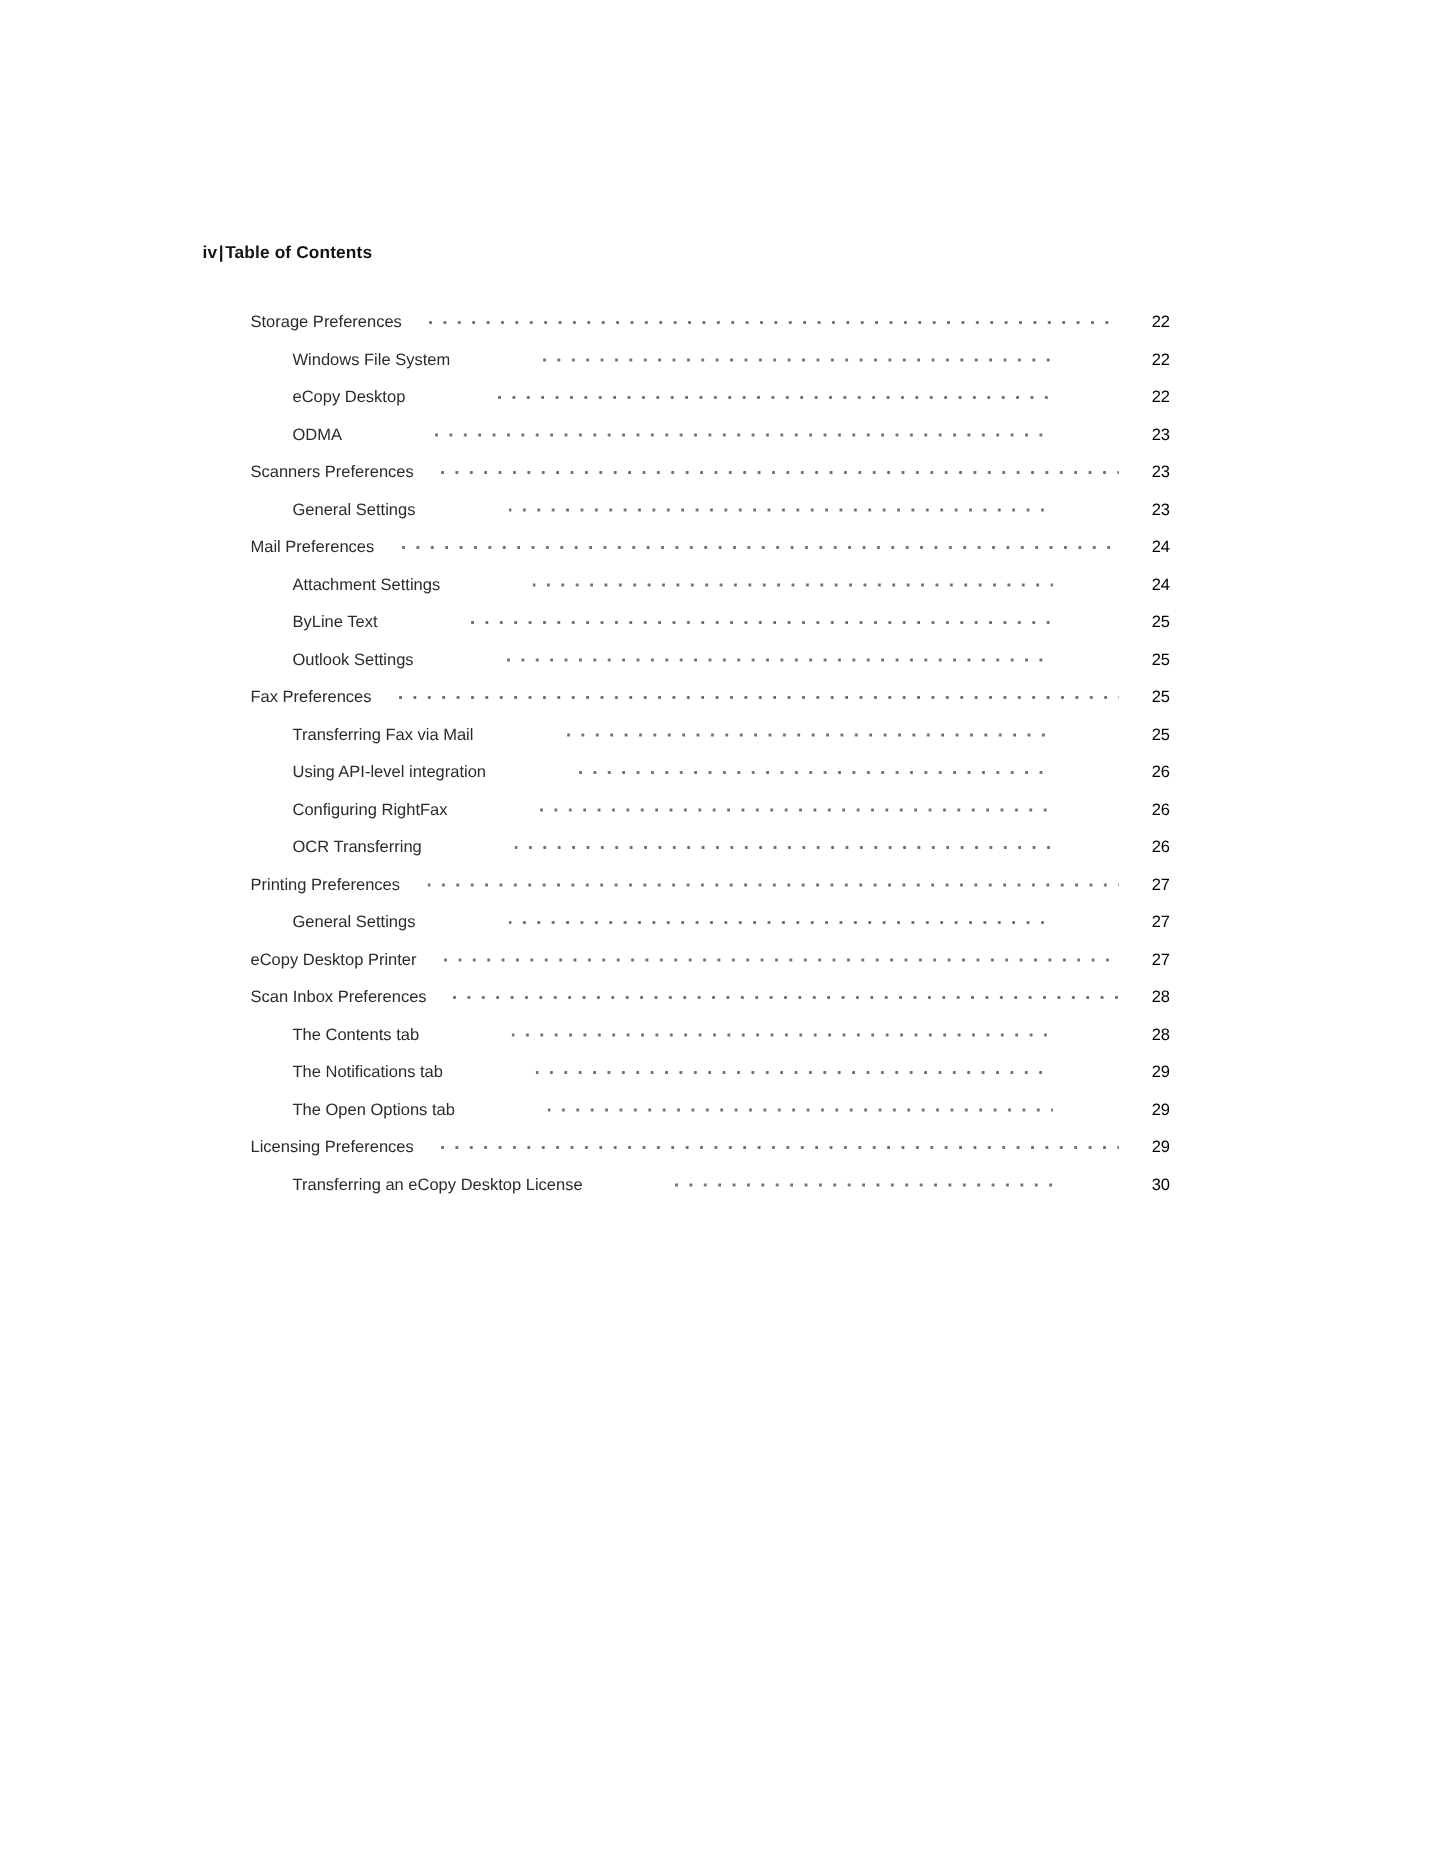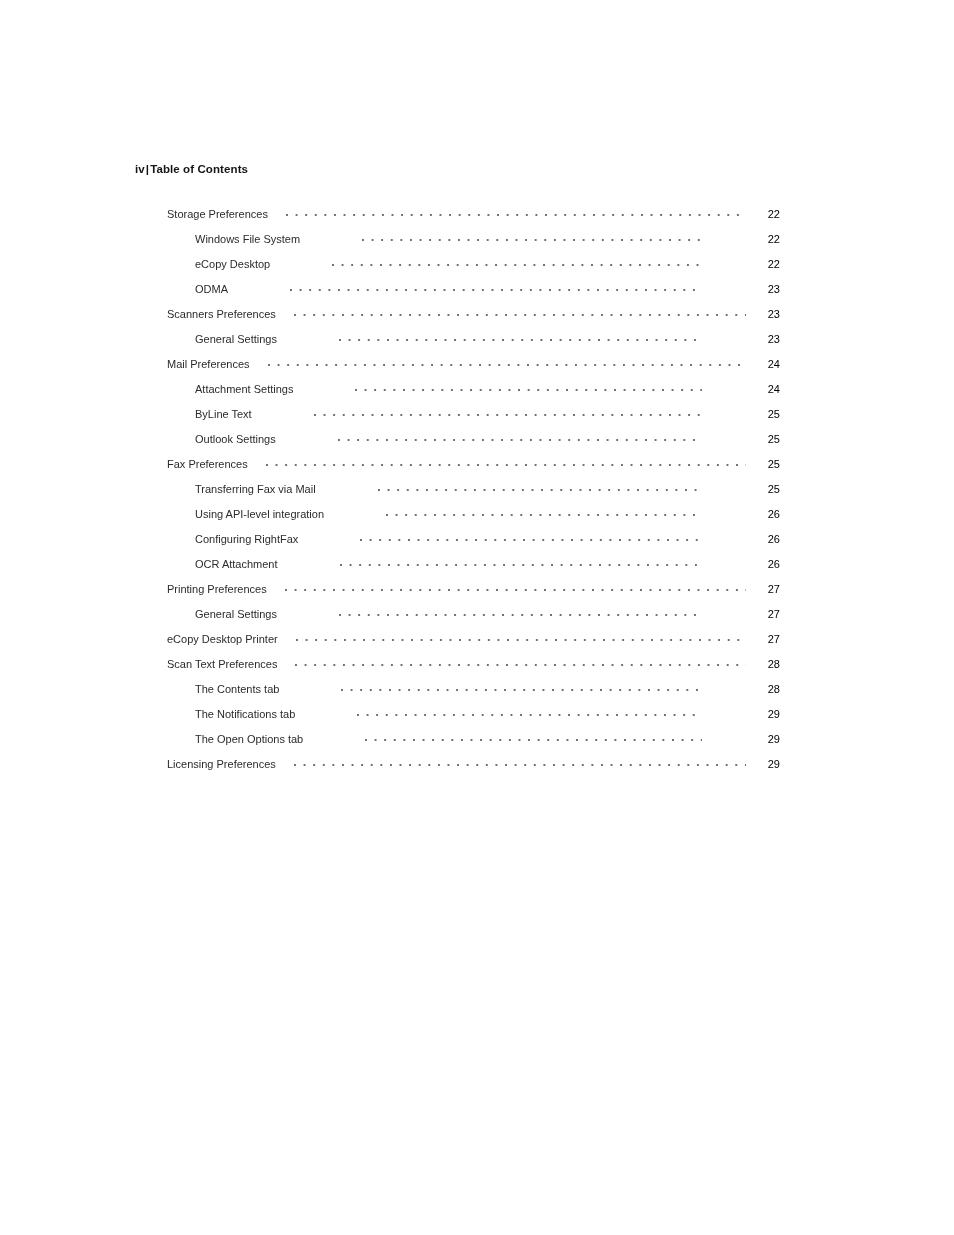--- a/index.html
+++ b/index.html
@@ -164,41 +164,41 @@
         <span class="entry-title">Using API-level integration</span>
         <span class="leader"></span>
         <span class="entry-page">26</span>
       </div>
       <div class="toc-entry level-2">
         <span class="entry-title">Configuring RightFax</span>
         <span class="leader"></span>
         <span class="entry-page">26</span>
       </div>
       <div class="toc-entry level-2">
-        <span class="entry-title">OCR Attachment</span>
+        <span class="entry-title">OCR Transferring</span>
         <span class="leader"></span>
         <span class="entry-page">26</span>
       </div>
       <div class="toc-entry level-1">
         <span class="entry-title">Printing Preferences</span>
         <span class="leader"></span>
         <span class="entry-page">27</span>
       </div>
       <div class="toc-entry level-2">
         <span class="entry-title">General Settings</span>
         <span class="leader"></span>
         <span class="entry-page">27</span>
       </div>
       <div class="toc-entry level-1">
         <span class="entry-title">eCopy Desktop Printer</span>
         <span class="leader"></span>
         <span class="entry-page">27</span>
       </div>
       <div class="toc-entry level-1">
-        <span class="entry-title">Scan Text Preferences</span>
+        <span class="entry-title">Scan Inbox Preferences</span>
         <span class="leader"></span>
         <span class="entry-page">28</span>
       </div>
       <div class="toc-entry level-2">
         <span class="entry-title">The Contents tab</span>
         <span class="leader"></span>
         <span class="entry-page">28</span>
       </div>
       <div class="toc-entry level-2">
         <span class="entry-title">The Notifications tab</span>
@@ -208,15 +208,20 @@
       <div class="toc-entry level-2">
         <span class="entry-title">The Open Options tab</span>
         <span class="leader"></span>
         <span class="entry-page">29</span>
       </div>
       <div class="toc-entry level-1">
         <span class="entry-title">Licensing Preferences</span>
         <span class="leader"></span>
         <span class="entry-page">29</span>
       </div>
+      <div class="toc-entry level-2">
+        <span class="entry-title">Transferring an eCopy Desktop License</span>
+        <span class="leader"></span>
+        <span class="entry-page">30</span>
+      </div>
     </div>
 
 </div>
 
 </body></html>

